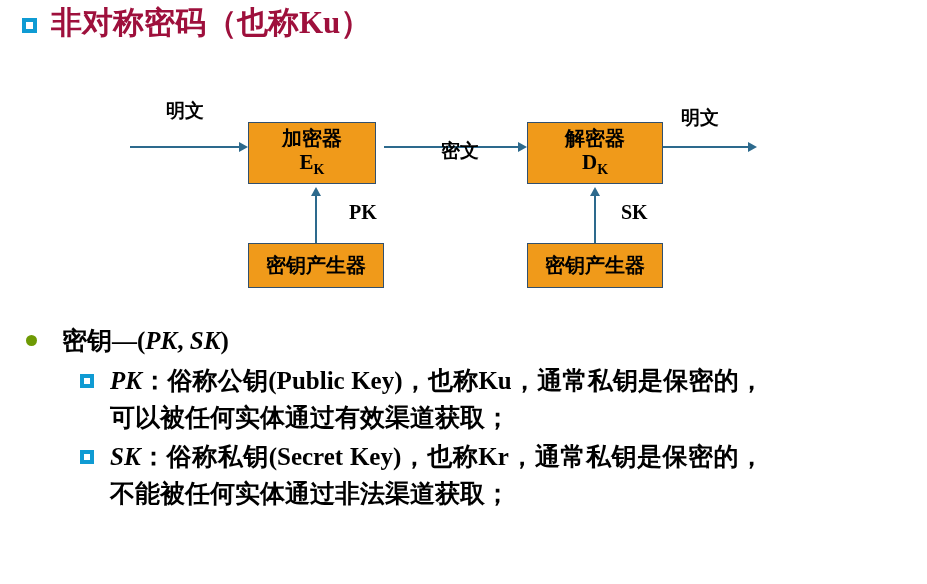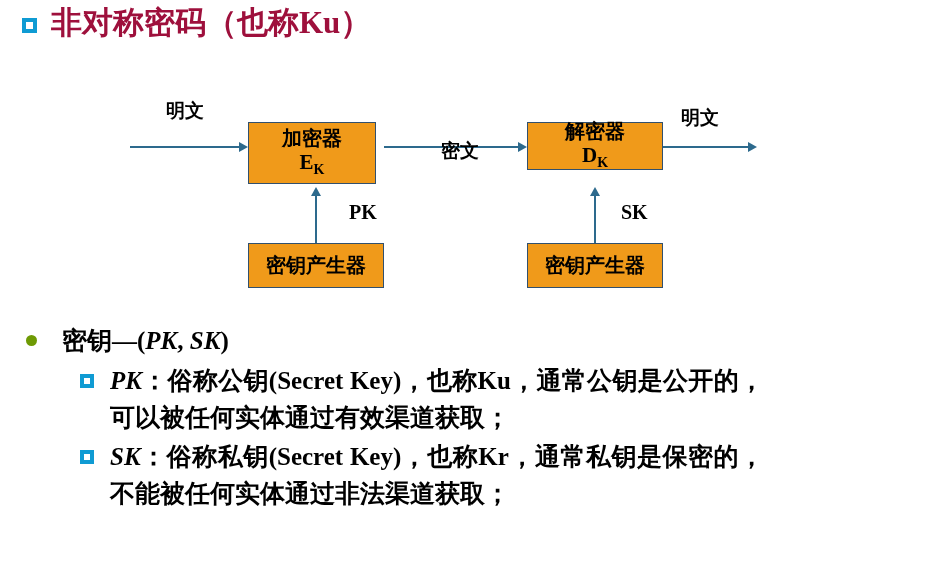--- a/index.html
+++ b/index.html
@@ -76,21 +76,21 @@
   .dbox .sub {
     font-family: "Liberation Serif", "DejaVu Serif", serif;
     font-size: 21px;
     font-weight: bold;
   }
   .dbox .sub sub {
     font-size: 14px;
   }
 
   #box-enc  { left: 248px; top: 122px; width: 128px; height: 62px; }
-  #box-dec  { left: 527px; top: 122px; width: 136px; height: 48px; }
+  #box-dec  { left: 527px; top: 122px; width: 136px; height: 62px; }
   #box-kg1  { left: 248px; top: 243px; width: 136px; height: 45px; }
   #box-kg2  { left: 527px; top: 243px; width: 136px; height: 45px; }
 
   .flowlabel {
     position: absolute;
     font-family: "Liberation Serif", "DejaVu Serif", serif;
     font-size: 19px;
     font-weight: bold;
     color: #000;
     white-space: nowrap;
@@ -247,21 +247,21 @@
 
 <div id="body-list">
 
   <div class="lvl1">
     <span class="dot-bullet"></span>
     <span class="lvl1-text"><span>密钥—(</span><i>PK</i><span>, </span><i>SK</i><span>)</span></span>
   </div>
 
   <div class="lvl2">
     <span class="sq-bullet"></span>
-    <span class="lvl2-text"><i>PK</i><span>：俗称公钥(Secret Key)，也称Ku，通常公钥是公开的，可以被任何实体通过有效渠道获取；</span></span>
+    <span class="lvl2-text"><i>PK</i><span>：俗称公钥(Public Key)，也称Ku，通常私钥是保密的，可以被任何实体通过有效渠道获取；</span></span>
   </div>
 
   <div class="lvl2">
     <span class="sq-bullet"></span>
     <span class="lvl2-text"><i>SK</i><span>：俗称私钥(Secret Key)，也称Kr，通常私钥是保密的，不能被任何实体通过非法渠道获取；</span></span>
   </div>
 
 </div>
 
 </body></html>

